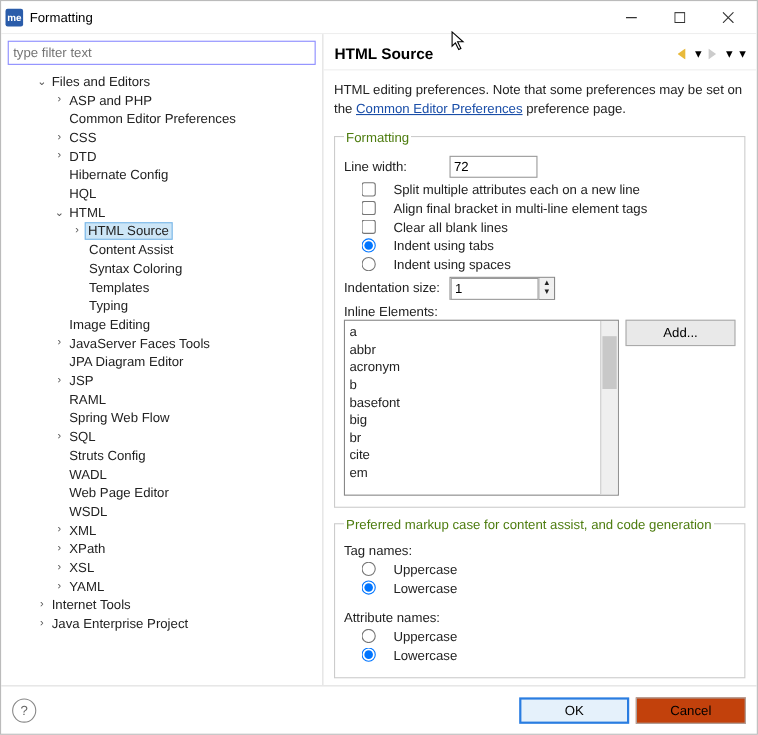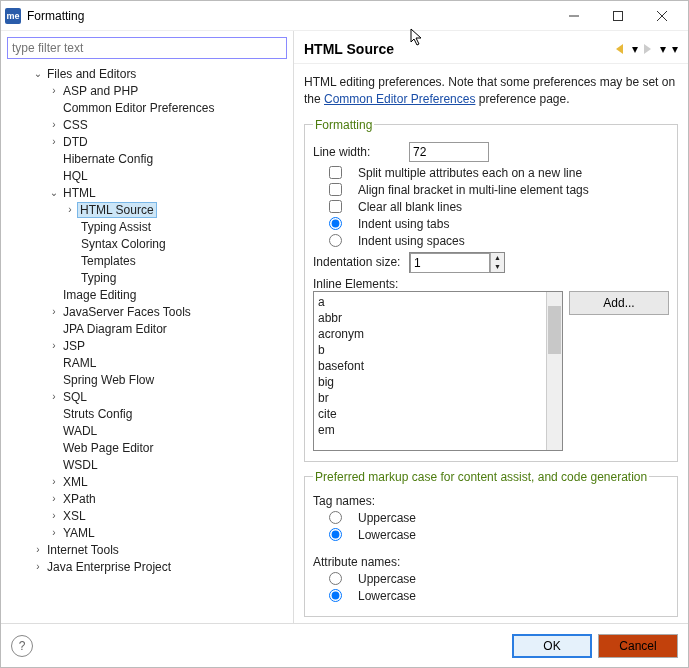--- a/index.html
+++ b/index.html
@@ -38,21 +38,21 @@
 .inline-list-items div { padding: 1px 0; }
 .vscroll { width: 16px; background: #efefef; border-left: 1px solid #ccc; position: relative; }
 .vscroll .thumb { position: absolute; left: 1px; right: 1px; top: 14px; height: 48px; background: #c8c8c8; }
 .btncol { display: flex; flex-direction: row; gap: 6px; }
 .btncol button { width: 100px; height: 24px; background: #e9e9e9; border: 1px solid #aaa; }
 .case-cols { display: flex; gap: 10px; padding-top: 4px; flex-direction: column; }
 .case-col { flex: 1; }
 .footer { height: 44px; border-top: 1px solid #ddd; display: flex; align-items: center; padding: 0 10px; }
 .footer .help { width: 22px; height: 22px; border: 1px solid #888; border-radius: 50%; display: flex; align-items: center; justify-content: center; color: #666; }
 .footer .spacer { flex: 1; }
-.footer button { width: 80px; height: 24px; margin-left: 6px; border: 1px solid #aaa; }
+.footer button { width: 100px; height: 24px; margin-left: 6px; border: 1px solid #aaa; }
 .footer .primary { background: #e5f1fb; border: 2px solid #2a7de1; }
 .footer .secondary { background: #c2410c; }
 .spin { display: inline-flex; align-items: stretch; border: 1px solid #888; height: 21px; }
 .spin input { border: none; width: 26px; padding: 0 3px; }
 .spin .arrows { width: 14px; border-left: 1px solid #aaa; display: flex; flex-direction: column; }
 .spin .arrows div { flex: 1; font-size: 7px; display: flex; align-items: center; justify-content: center; background: #f0f0f0; }
 input[type=checkbox], input[type=radio] { margin: 0; }
 </style>
 </head>
 <body>
@@ -115,21 +115,21 @@
         </div>
       <div class="tree-row" style="padding-left:44px">
           <span class="twisty">⌄</span>
           <span class="label">HTML</span>
         </div>
       <div class="tree-row selected" style="padding-left:60px">
           <span class="twisty">›</span>
           <span class="label">HTML Source</span>
         </div>
       <div class="tree-row" style="padding-left:76px">
-          <span class="label">Typing Assist</span>
+          <span class="label">Content Assist</span>
         </div>
       <div class="tree-row" style="padding-left:76px">
           <span class="label">Syntax Coloring</span>
         </div>
       <div class="tree-row" style="padding-left:76px">
           <span class="label">Templates</span>
         </div>
       <div class="tree-row" style="padding-left:76px">
           <span class="label">Typing</span>
         </div>

